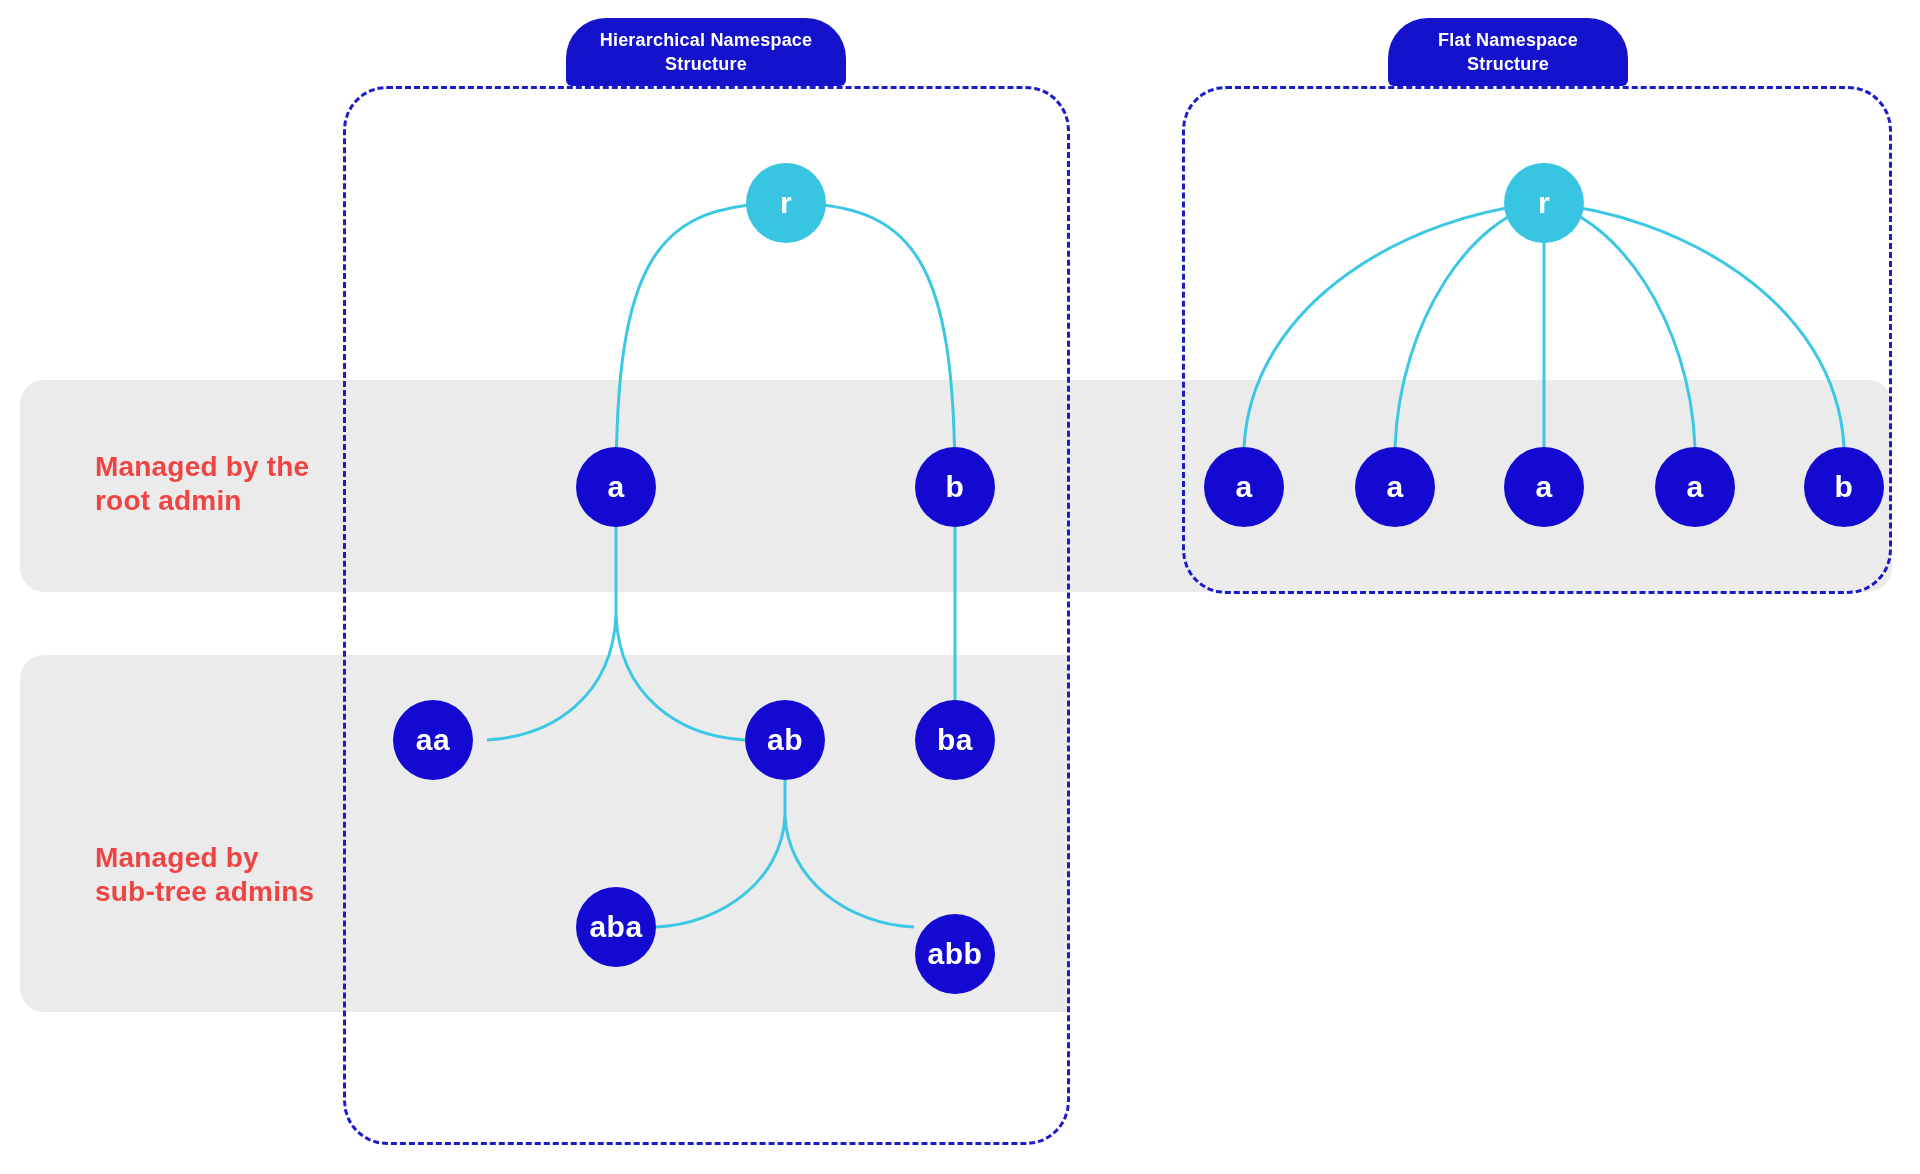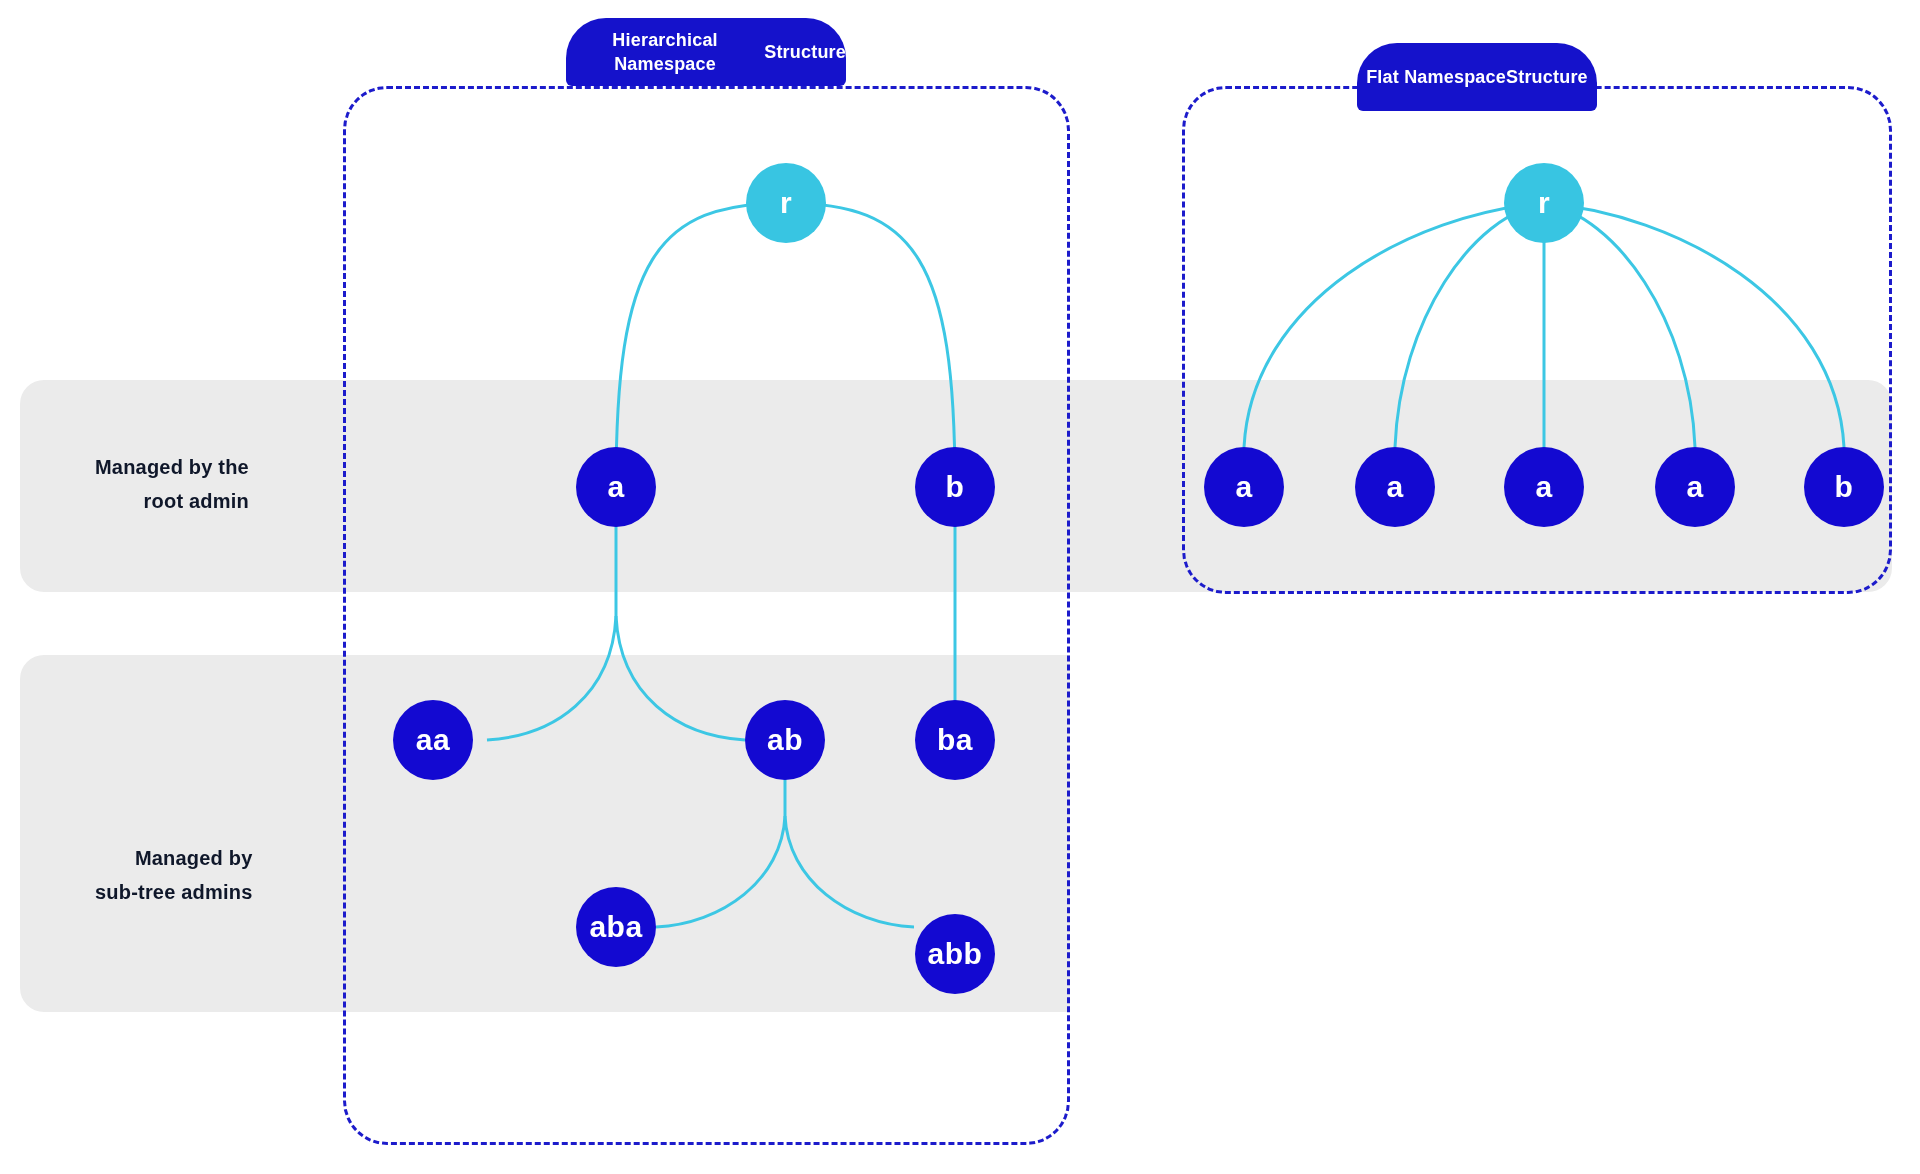--- a/index.html
+++ b/index.html
@@ -5,30 +5,30 @@
   html,body{margin:0;padding:0;}
   body{
     width:1920px;height:1174px;position:relative;overflow:hidden;
     background:#ffffff;
     font-family:"Liberation Sans","DejaVu Sans",sans-serif;
   }
   .band{
     position:absolute;background:#EBEBEB;z-index:1;
   }
   .band-label{
-    position:absolute;z-index:4;color:#0f172a;font-weight:bold;
-    font-size:20px;line-height:34px;letter-spacing:.2px;white-space:nowrap;text-align:right;
+    position:absolute;z-index:4;color:#ef4444;font-weight:bold;
+    font-size:28px;line-height:34px;letter-spacing:.2px;white-space:nowrap;
   }
   .container-outline{
     position:absolute;border:3px dashed #1C1BCB;background:transparent;
     border-radius:44px;z-index:2;box-sizing:border-box;
   }
   .tab{
     position:absolute;z-index:6;background:#1512CB;color:#ffffff;
-    border-radius:40px 40px 6px 6px;display:flex;flex-direction:row;
+    border-radius:40px 40px 6px 6px;display:flex;flex-direction:column;
     align-items:center;justify-content:center;text-align:center;
     font-weight:bold;font-size:18px;line-height:24px;letter-spacing:.2px;
   }
   #edges{position:absolute;left:0;top:0;z-index:3;}
   #edges path{fill:none;stroke:#3CC7E4;stroke-width:3;}
   .node{
     position:absolute;width:80px;height:80px;border-radius:50%;
     display:flex;align-items:center;justify-content:center;z-index:5;
     color:#ffffff;font-weight:bold;font-size:30px;letter-spacing:.5px;
   }
@@ -113,16 +113,16 @@
     <span>a</span>
   </div>
 <div class="node blue" style="left:1804px;top:447px;">
     <span>b</span>
   </div>
 
 <div class="tab" style="left:566px;top:18px;width:280px;height:68px;">
   <div>Hierarchical Namespace</div>
   <div>Structure</div>
 </div>
-<div class="tab" style="left:1357px;top:18px;width:240px;height:68px;margin-top:25px;">
+<div class="tab" style="left:1388px;top:18px;width:240px;height:68px;">
   <div>Flat Namespace</div>
   <div>Structure</div>
 </div>
 
 </body></html>

